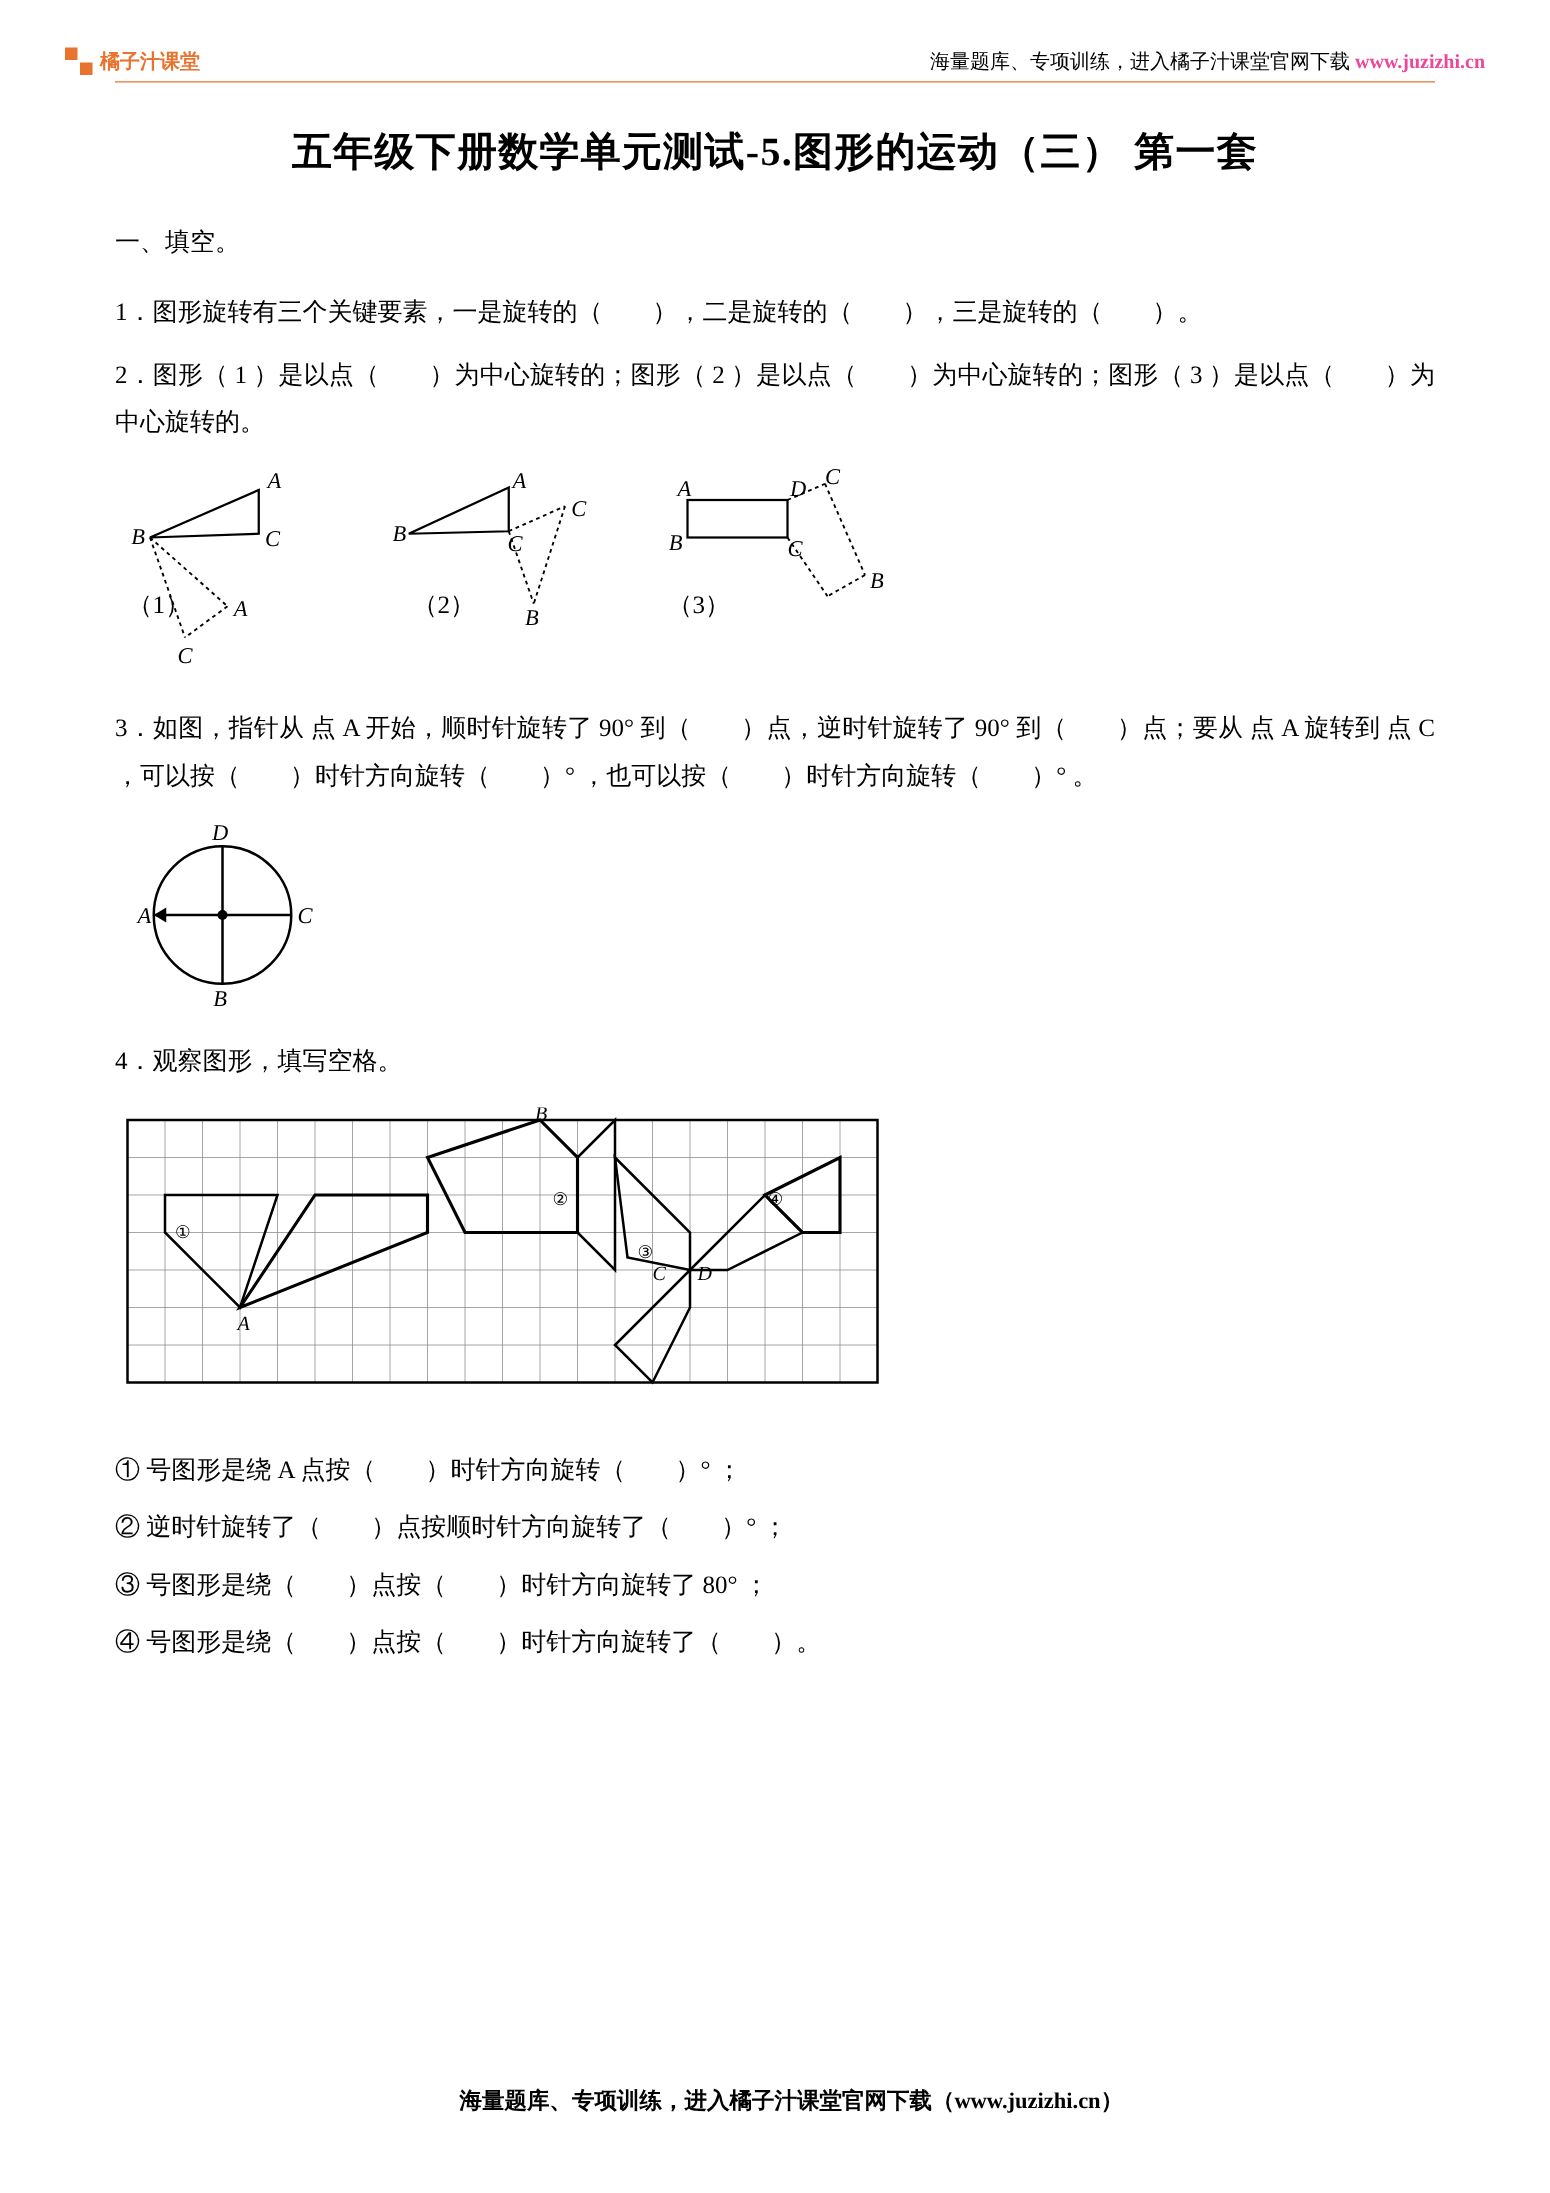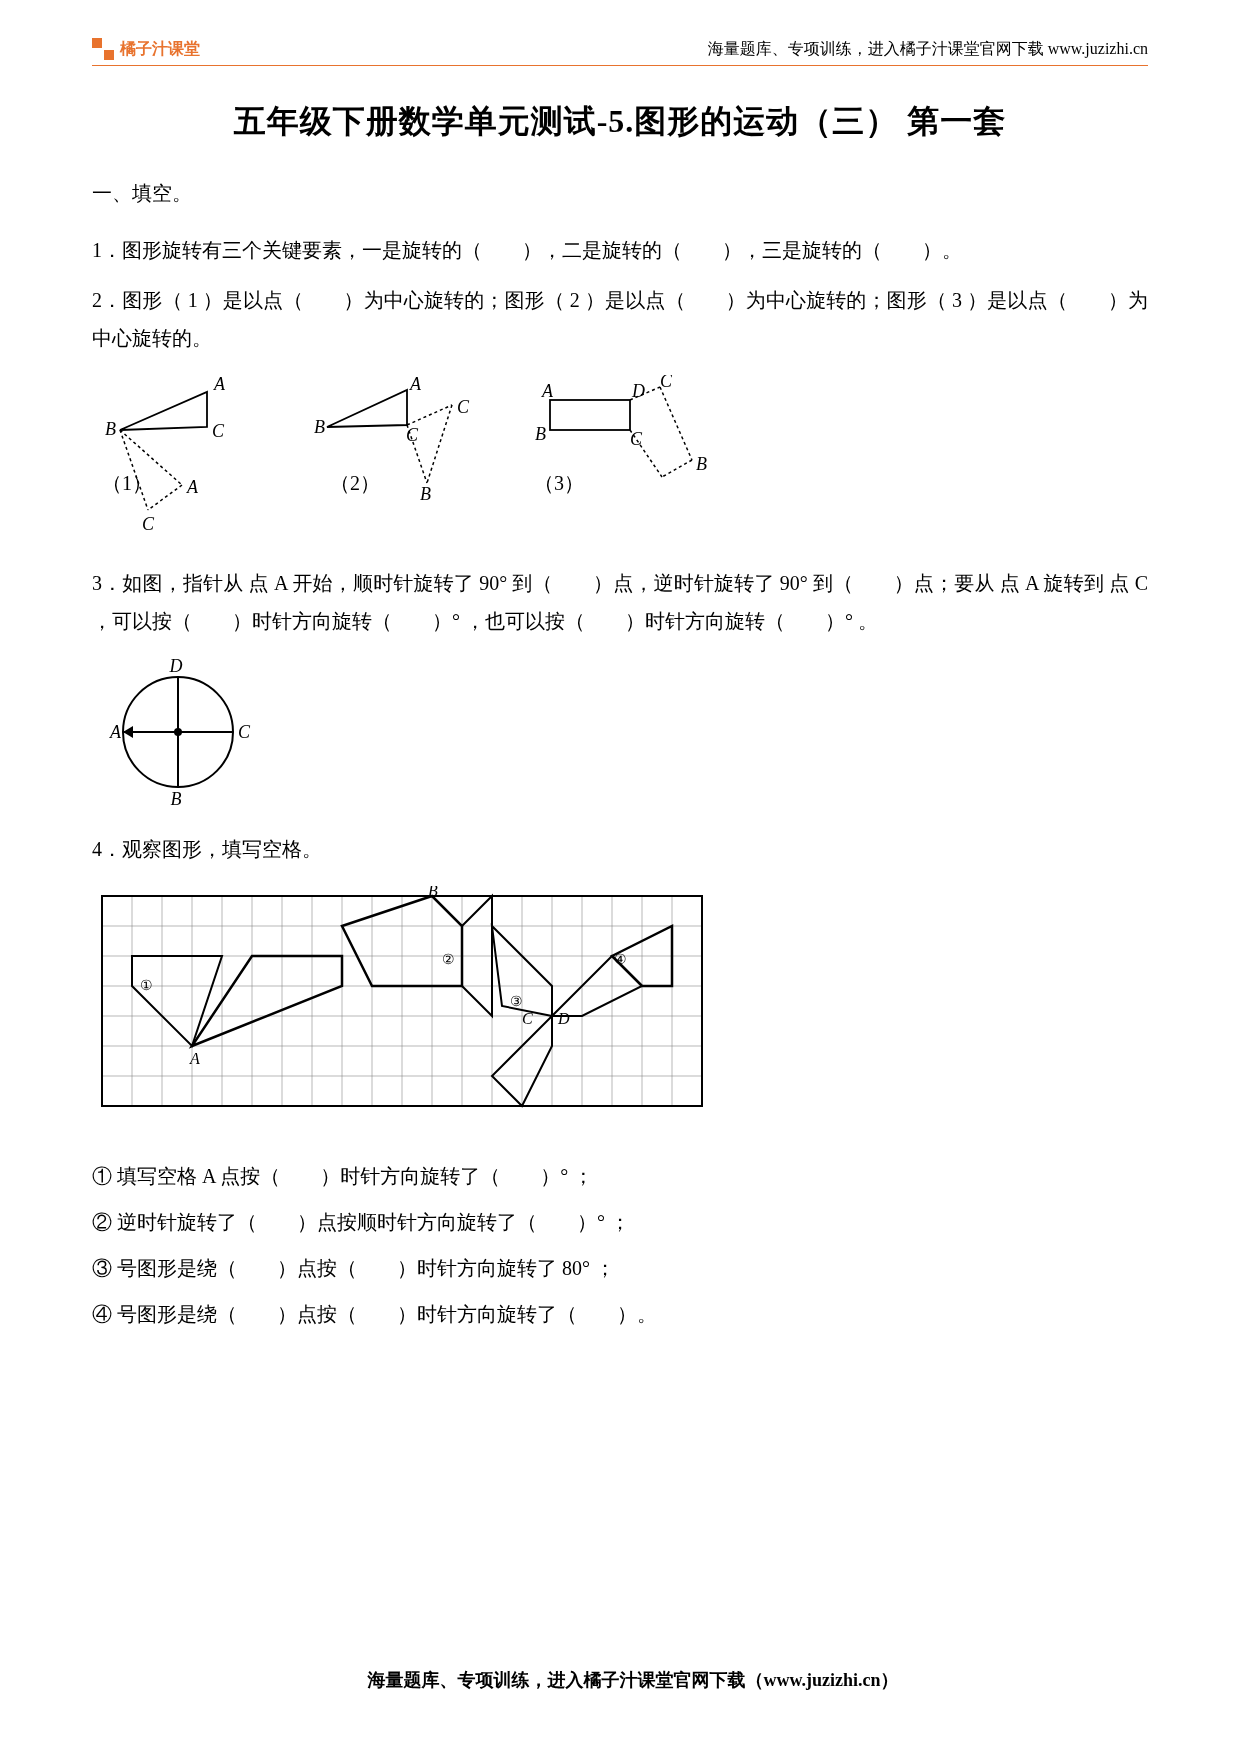--- a/index.html
+++ b/index.html
@@ -8,21 +8,21 @@
       height: 1754px;
       background: #fff;
       font-family: "SimSun", "宋体", serif;
       position: relative;
     }
     .header {
       position: absolute;
       top: 38px;
       left: 0;
       right: 0;
-      padding: 0 92px;
+      padding: 0 52px;
       display: flex;
       justify-content: space-between;
       align-items: center;
     }
     .logo-box {
       display: flex;
       align-items: center;
       gap: 6px;
     }
     .logo-icon {
@@ -48,21 +48,21 @@
       color: #e8732e;
       font-size: 16px;
       font-weight: bold;
       font-family: "Microsoft YaHei", sans-serif;
     }
     .header-right {
       font-size: 16px;
       color: #000;
       font-family: "SimSun", serif;
     }
-    .header-right .url { color: #000000; }
+    .header-right .url { color: #ec4899; font-weight: bold; }
     .header-line {
       position: absolute;
       top: 65px;
       left: 92px;
       right: 92px;
       height: 1px;
       background: #e8732e;
     }
     .content {
       position: absolute;
@@ -248,20 +248,20 @@
       <polygon points="400,40 460,100 460,130 410,120" fill="none" stroke="#000" stroke-width="2"></polygon>
       <polygon points="460,130 400,190 430,220 460,160" fill="none" stroke="#000" stroke-width="2"></polygon>
       <polygon points="460,130 520,70 550,100 490,130" fill="none" stroke="#000" stroke-width="2"></polygon>
       <polygon points="520,70 580,40 580,100 550,100" fill="none" stroke="#000" stroke-width="2.5"></polygon>
       <text x="418" y="120" font-size="14">③</text>
       <text x="430" y="138" font-size="16" font-style="italic" font-family="serif">C</text>
       <text x="466" y="138" font-size="16" font-style="italic" font-family="serif">D</text>
       <text x="522" y="78" font-size="14">④</text>
     </svg>
 
-    <div class="sub-item">① 填写空格 A 点按（　　）时针方向旋转了（　　）° ；</div>
+    <div class="sub-item">① 号图形是绕 A 点按（　　）时针方向旋转（　　）° ；</div>
     <div class="sub-item">② 逆时针旋转了（　　）点按顺时针方向旋转了（　　）° ；</div>
     <div class="sub-item">③ 号图形是绕（　　）点按（　　）时针方向旋转了 80° ；</div>
     <div class="sub-item">④ 号图形是绕（　　）点按（　　）时针方向旋转了（　　）。</div>
   </div>
 </div>
 
 <div class="footer">海量题库、专项训练，进入橘子汁课堂官网下载（www.juzizhi.cn）</div>
 
 </body></html>

